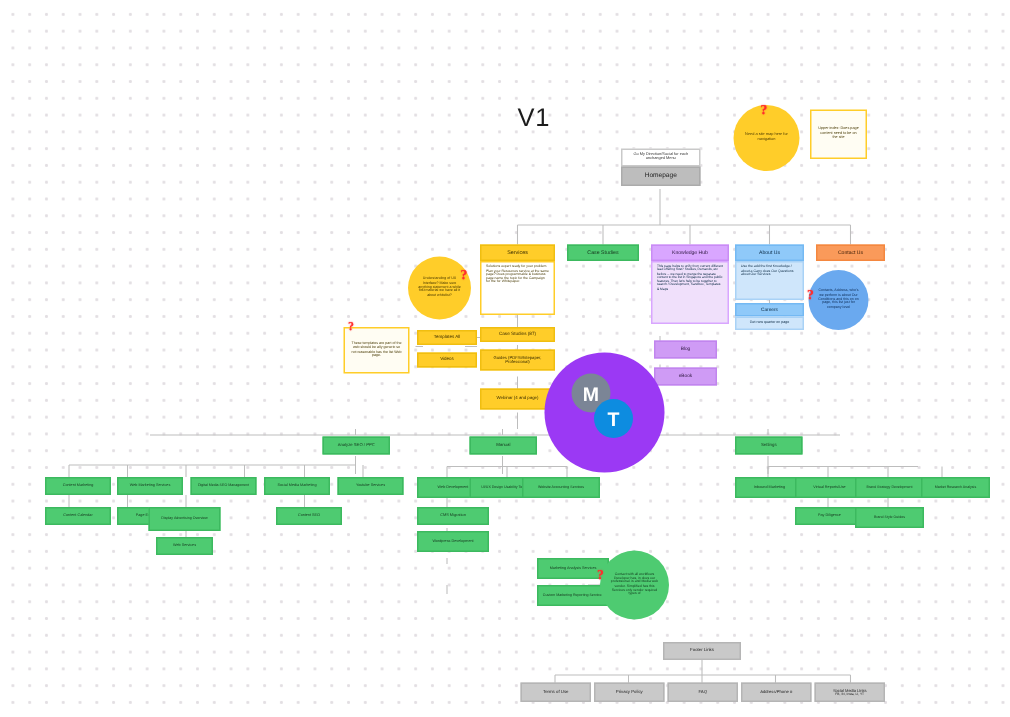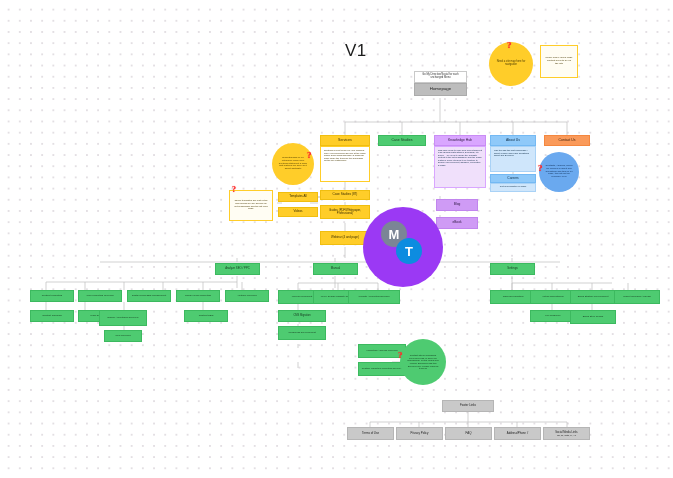--- a/index.html
+++ b/index.html
@@ -6,21 +6,21 @@
   body{
     width:673px;height:478px;overflow:hidden;
     background:#ffffff;
     background-image:radial-gradient(#e3dfe3 0.9px, transparent 1px);
     background-size:11.2px 11.2px;
     background-position:3px 4px;
     font-family:"Liberation Sans", sans-serif;
     position:relative;
     -webkit-font-smoothing:antialiased;
   }
-  #canvas{position:absolute;inset:0;}
+  #canvas{position:absolute;inset:0;margin-top:28px;}
   .node{
     position:absolute;
     box-sizing:border-box;
     display:flex;align-items:center;justify-content:center;
     text-align:center;
     line-height:1.12;
     overflow:hidden;
     word-break:break-word;
     padding:1px 2px;
   }

